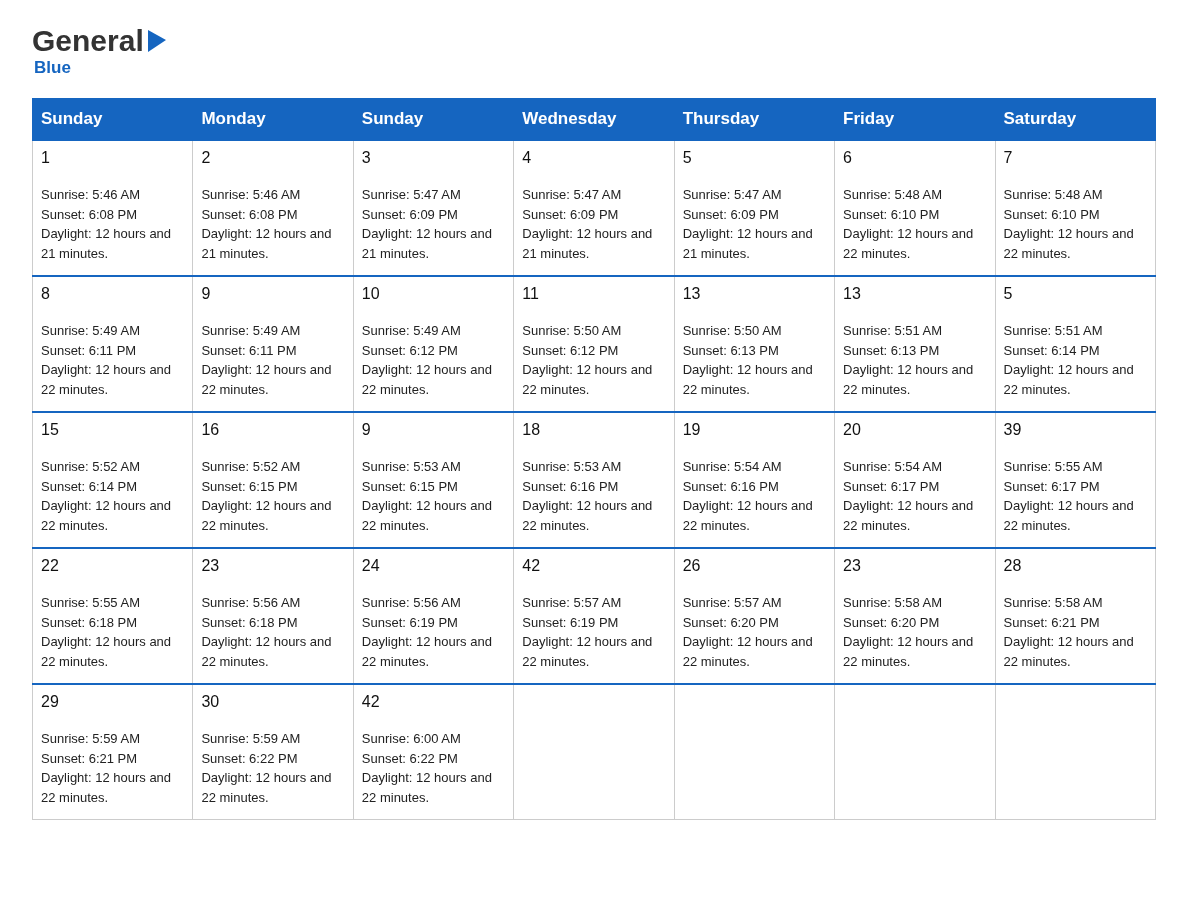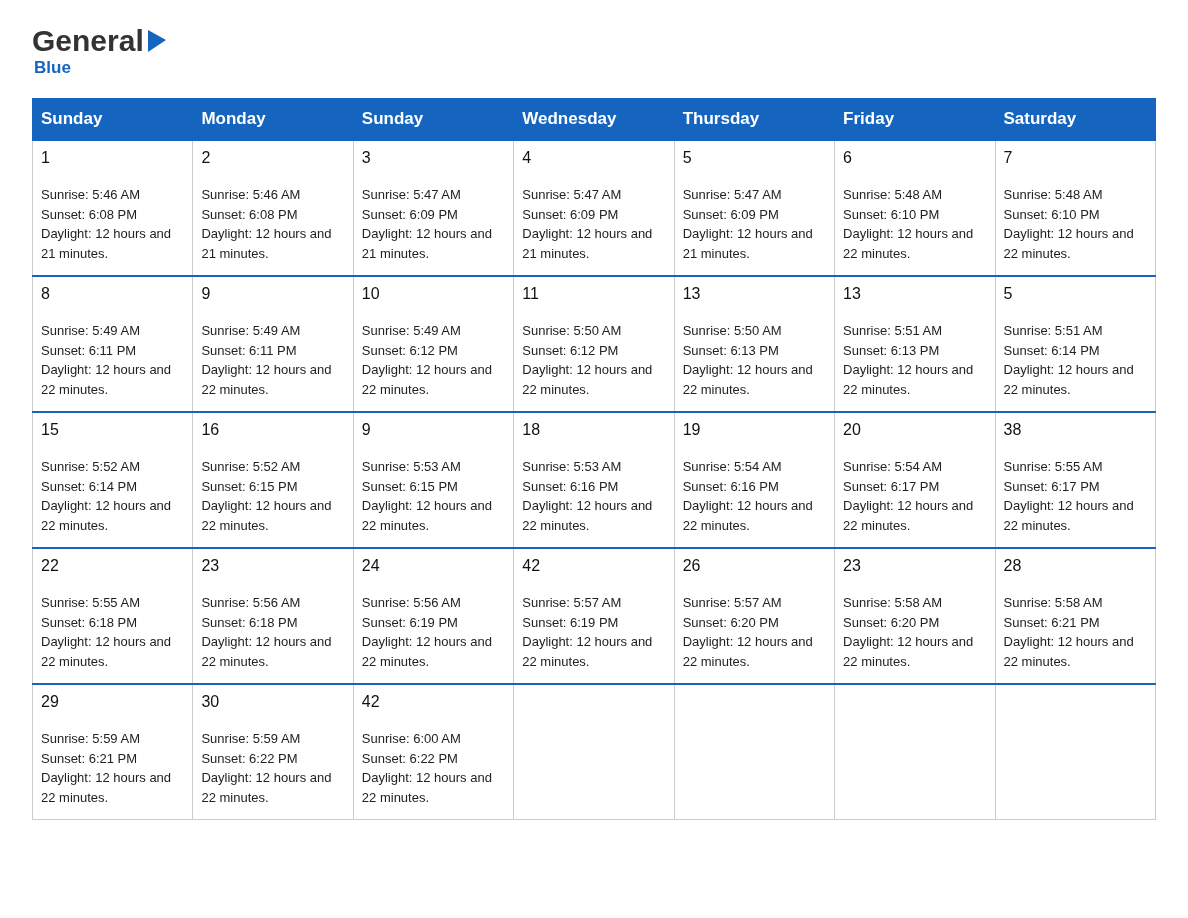--- a/index.html
+++ b/index.html
@@ -194,21 +194,21 @@
         </td>
         <td>
           <div class="day-number">19</div>
           <div class="day-info">Sunrise: 5:54 AM<br>Sunset: 6:16 PM<br>Daylight: 12 hours and 22 minutes.</div>
         </td>
         <td>
           <div class="day-number">20</div>
           <div class="day-info">Sunrise: 5:54 AM<br>Sunset: 6:17 PM<br>Daylight: 12 hours and 22 minutes.</div>
         </td>
         <td>
-          <div class="day-number">38</div>
+          <div class="day-number">39</div>
           <div class="day-info">Sunrise: 5:55 AM<br>Sunset: 6:17 PM<br>Daylight: 12 hours and 22 minutes.</div>
         </td>
       </tr>
       <tr>
         <td>
           <div class="day-number">22</div>
           <div class="day-info">Sunrise: 5:55 AM<br>Sunset: 6:18 PM<br>Daylight: 12 hours and 22 minutes.</div>
         </td>
         <td>
           <div class="day-number">23</div>

